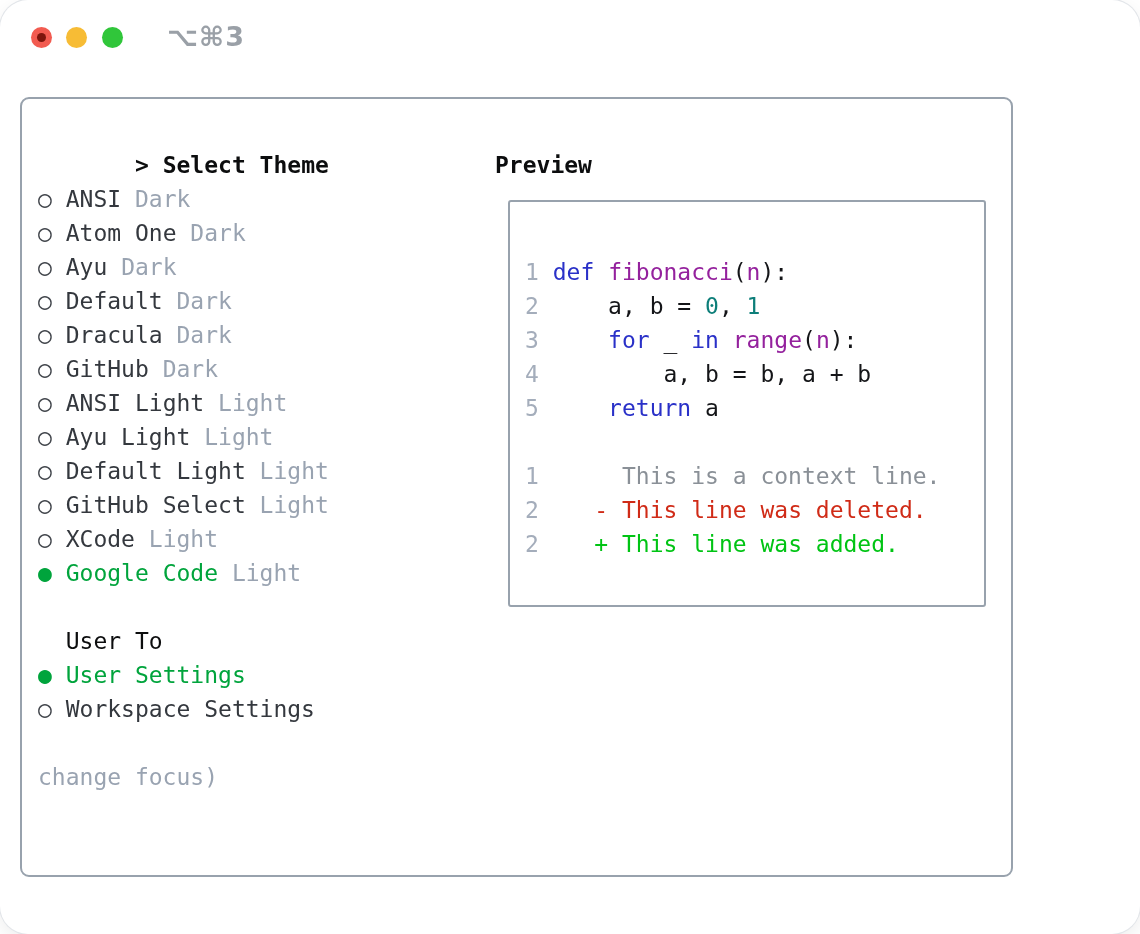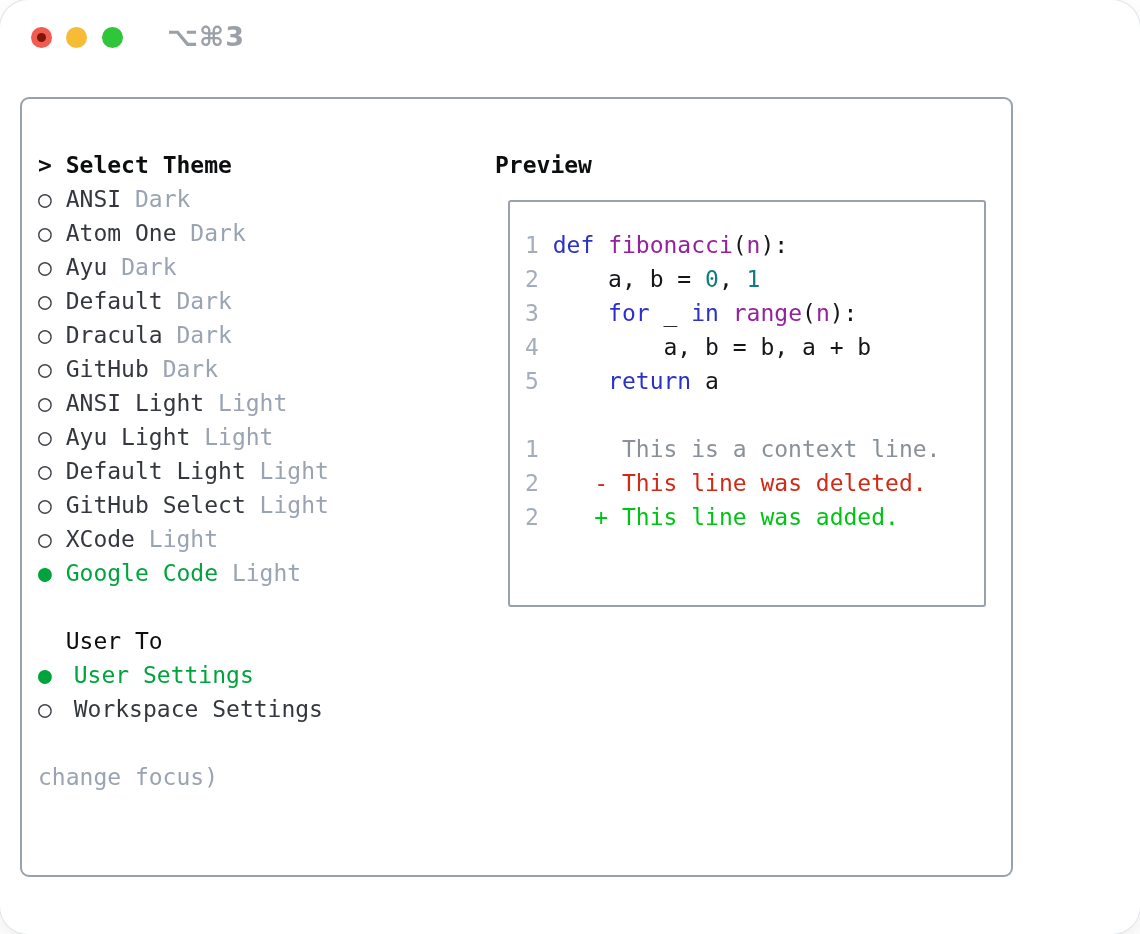--- a/index.html
+++ b/index.html
@@ -33,40 +33,40 @@
   .main-box {
     position: absolute; left: 20px; top: 97px; width: 993px; height: 780px;
     border: 2px solid var(--border-gray); border-radius: 9px;
     background: #fff;
   }
 
   .row { height: 34px; line-height: 34px; white-space: pre; font-size: 23px; }
 
   
   .left-panel { position: absolute; left: 16px; top: 49px; color: var(--text-dark); }
-  .header-row { font-weight: bold; color: var(--heading-black); }
+  .header-row { font-weight: bold; color: var(--heading-black); text-align: right; }
   .bullet { color: #44484e; }
   .prompt { color: var(--heading-black); font-weight: bold; }
   .variant { color: var(--muted-gray); }
   .item .name { color: var(--text-dark); }
   .item.selected .name, .item.selected .bullet,
   .apply-opt.selected .label, .apply-opt.selected .bullet { color: var(--accent-green); }
   .apply-header { color: var(--heading-black); }
-  .apply-opt .label { color: var(--text-dark); margin-left: 8px; }
+  .apply-opt .label { color: var(--text-dark); }
   .hint { color: var(--muted-gray); }
 
   
   .preview-header {
     position: absolute; left: 473px; top: 49px;
     font-weight: bold; color: var(--heading-black); text-align: center;
   }
   .preview-box {
     position: absolute; left: 486px; top: 101px; width: 478px; height: 407px;
     border: 2px solid var(--border-gray); border-radius: 3px;
-    padding: 26px 0 0 15px; background: #fff; overflow: hidden;
+    padding: 53px 0 0 15px; background: #fff; overflow: hidden;
   }
   .crow { height: 34px; line-height: 34px; white-space: pre; font-size: 23px; color: var(--code-plain); }
   .gap-row { height: 34px; }
   .ln  { color: var(--line-number-gray); }
   .kw  { color: var(--keyword-blue); }
   .fn  { color: var(--function-purple); }
   .num { color: var(--number-teal); }
   .ctx { color: var(--context-gray); }
   .del { color: var(--deleted-red); }
   .add { color: var(--added-green); }

